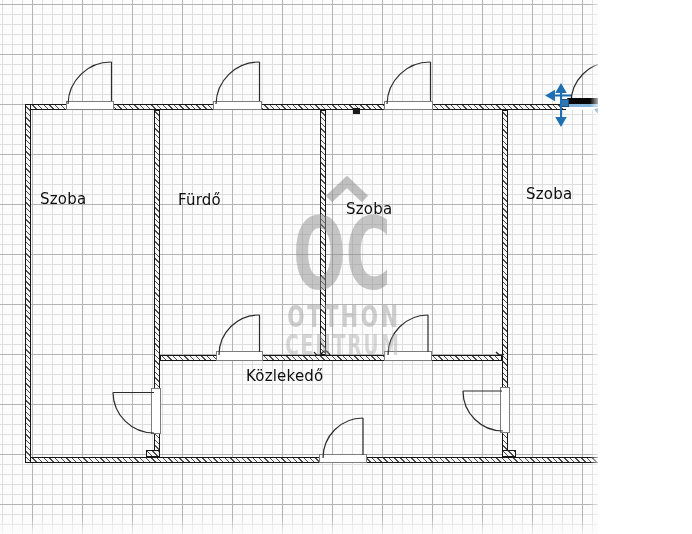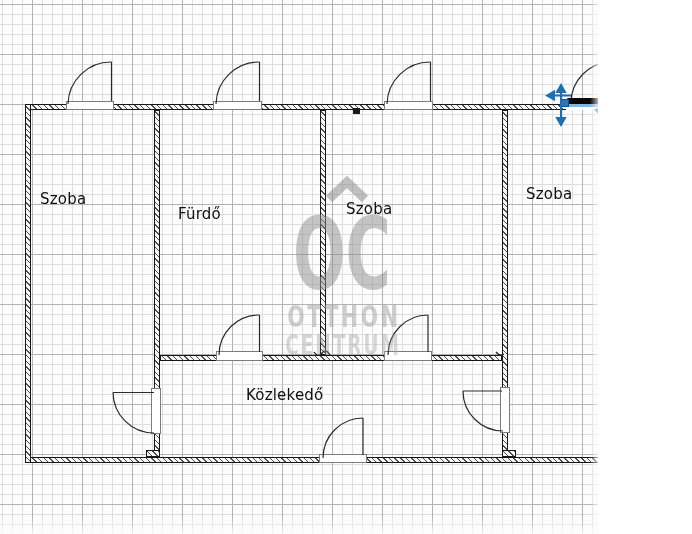--- a/index.html
+++ b/index.html
@@ -94,24 +94,24 @@
       <path d="M363,418 V455"></path>
       <path d="M363,418 A40,40 0 0 0 323,458"></path>
     </g>
     <g stroke="#222" stroke-width="1.3" fill="none">
       <path d="M314,352 q4,6 8,1 q4,-5 8,2"></path>
       <path d="M496,352 q4,5 8,2"></path>
     </g>
   </svg>
 
   <div class="room-label" style="left:40px;top:191px;">Szoba</div>
-  <div class="room-label" style="left:178px;top:206px;">Fürdő</div>
+  <div class="room-label" style="left:178px;top:192px;">Fürdő</div>
   <div class="room-label" style="left:346px;top:201px;">Szoba</div>
   <div class="room-label" style="left:526px;top:186px;">Szoba</div>
-  <div class="room-label" style="left:246px;top:387px;">Közlekedő</div>
+  <div class="room-label" style="left:246px;top:368px;">Közlekedő</div>
 
   <svg class="wm" width="692" height="534" viewBox="0 0 692 534">
     <polyline points="329,199 347,182 365,199" fill="none" stroke="rgba(140,140,140,0.55)" stroke-width="9"></polyline>
     <text x="0" y="0" transform="translate(342,289) scale(0.62,1)" text-anchor="middle" font-family="DejaVu Sans, sans-serif" font-weight="bold" font-size="100" fill="rgba(140,140,140,0.5)">OC</text>
     <text x="0" y="0" transform="translate(344,327) scale(0.68,1)" text-anchor="middle" font-family="DejaVu Sans, sans-serif" font-weight="bold" font-size="30" letter-spacing="4" fill="rgba(160,160,160,0.5)">OTTHON</text>
     <text x="0" y="0" transform="translate(343,355) scale(0.66,1)" text-anchor="middle" font-family="DejaVu Sans, sans-serif" font-weight="bold" font-size="28" letter-spacing="3" fill="rgba(168,168,168,0.45)">CENTRUM</text>
   </svg>
 
   <div class="sel-underlay"></div>
   <div class="sel-bar"></div>

